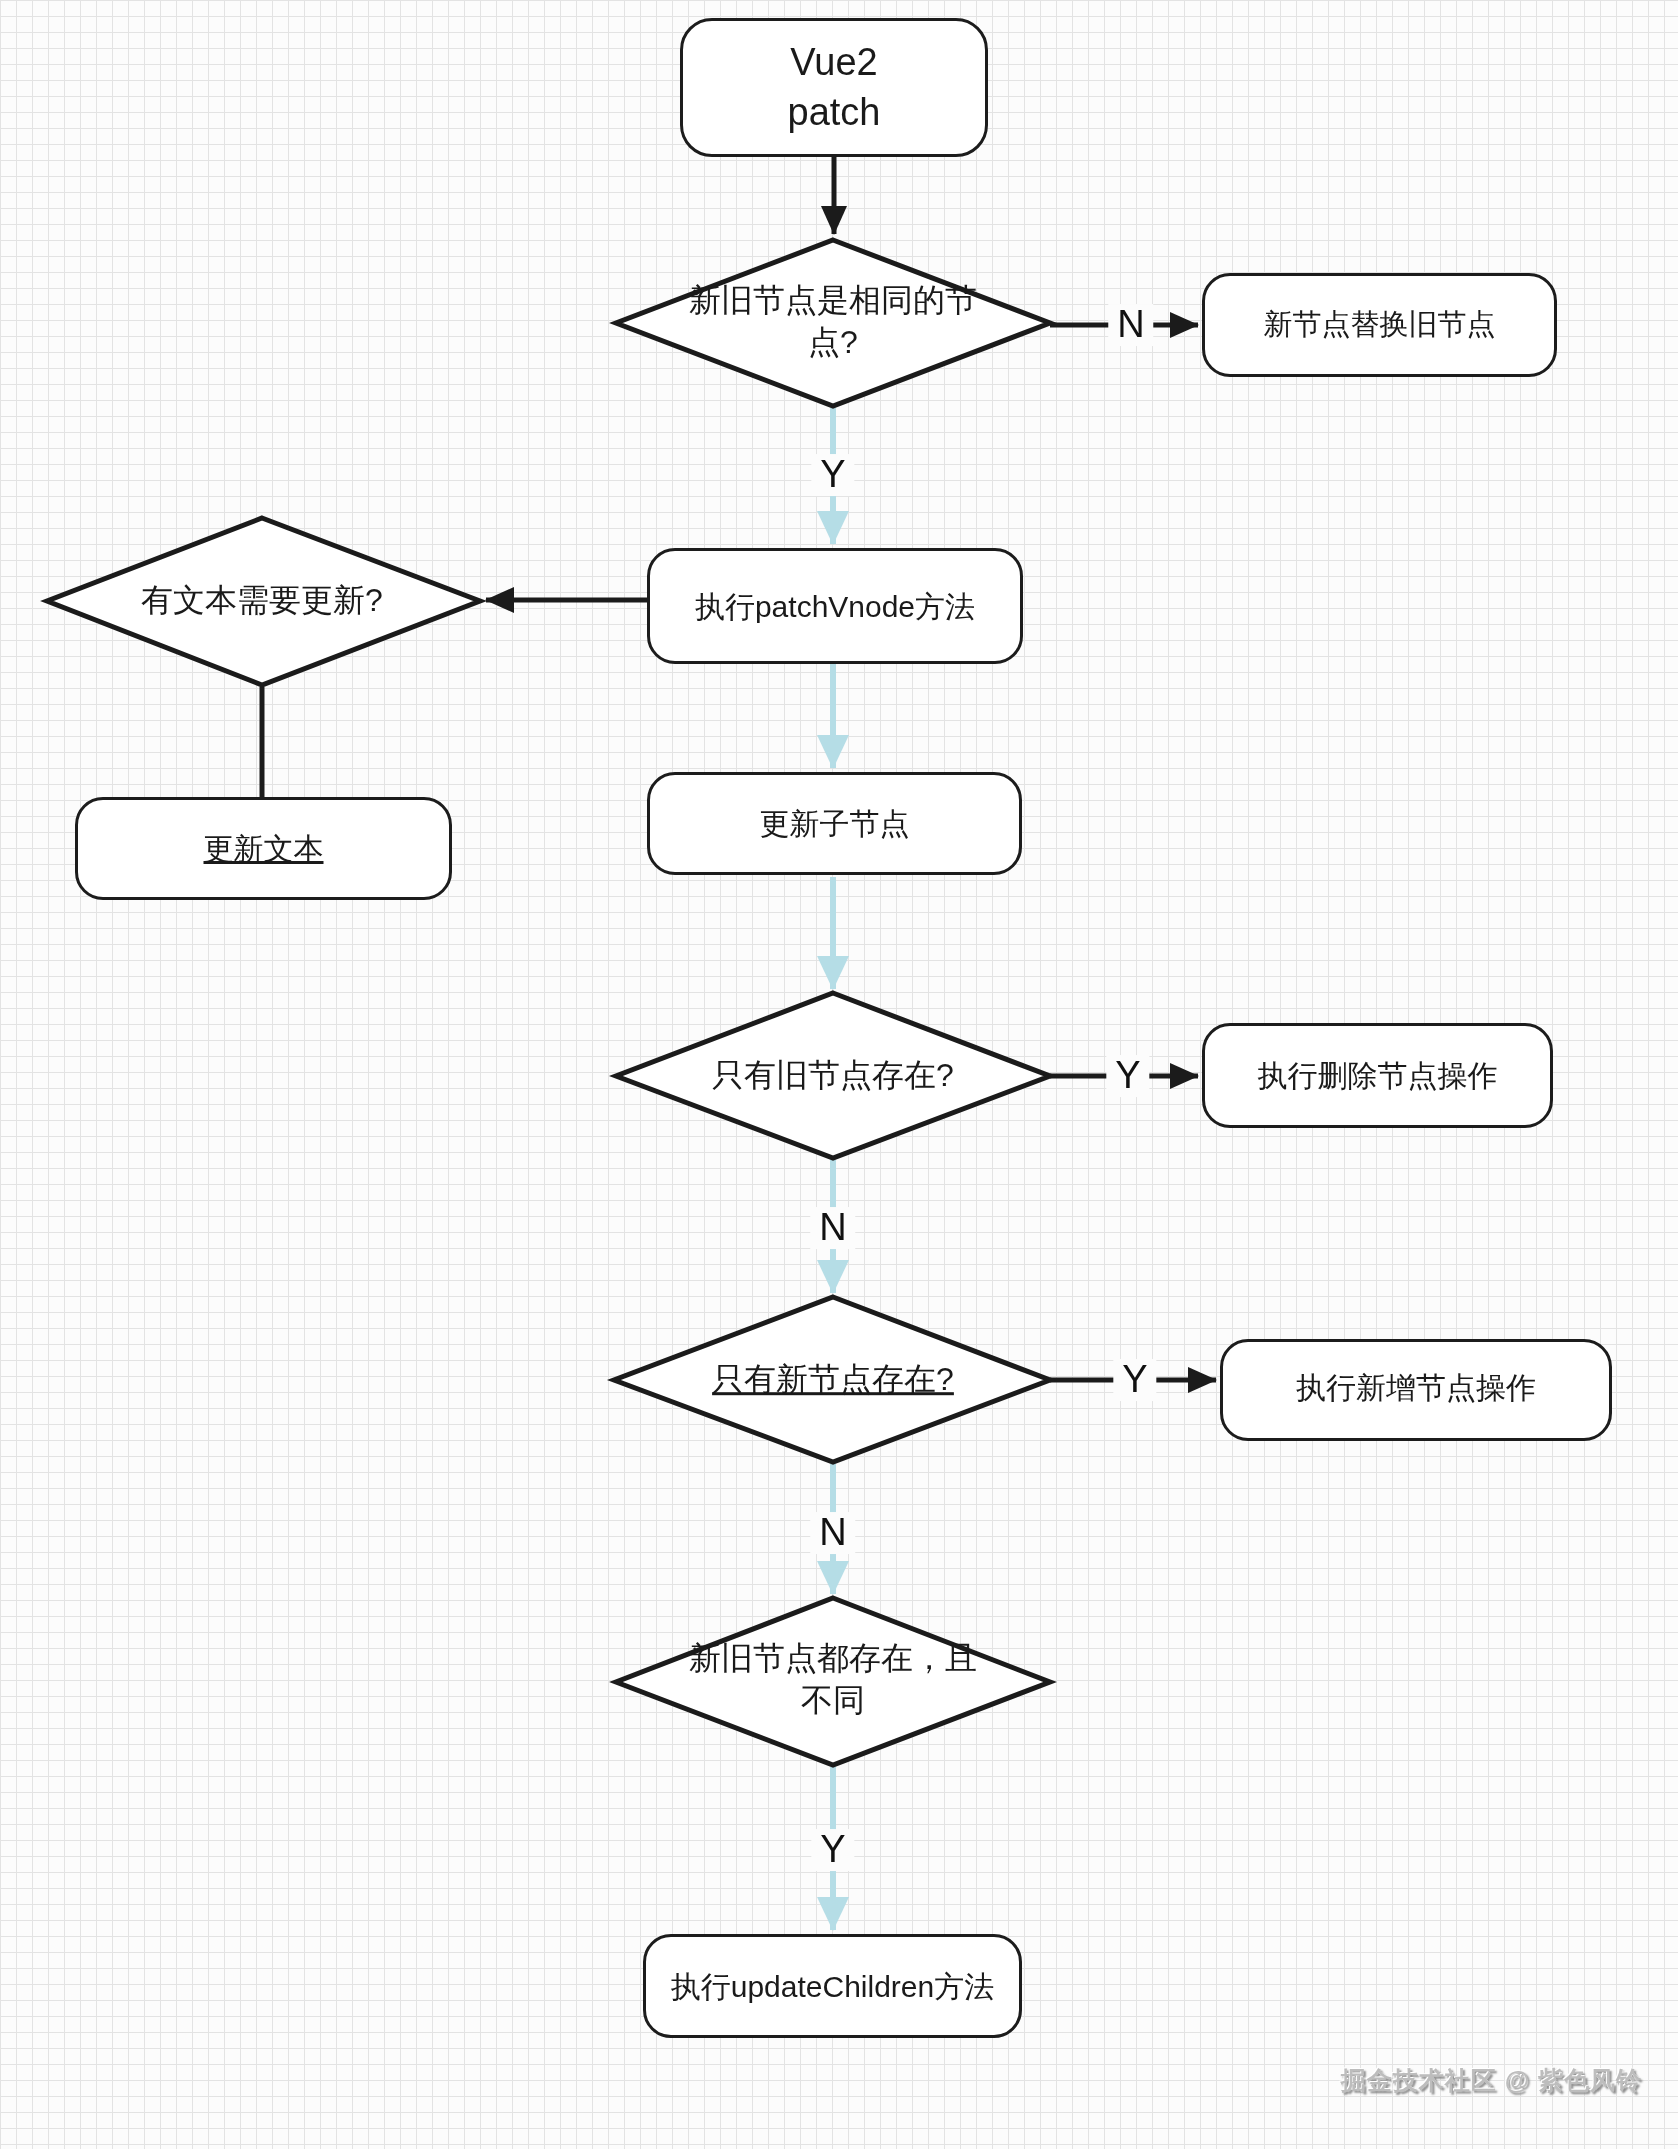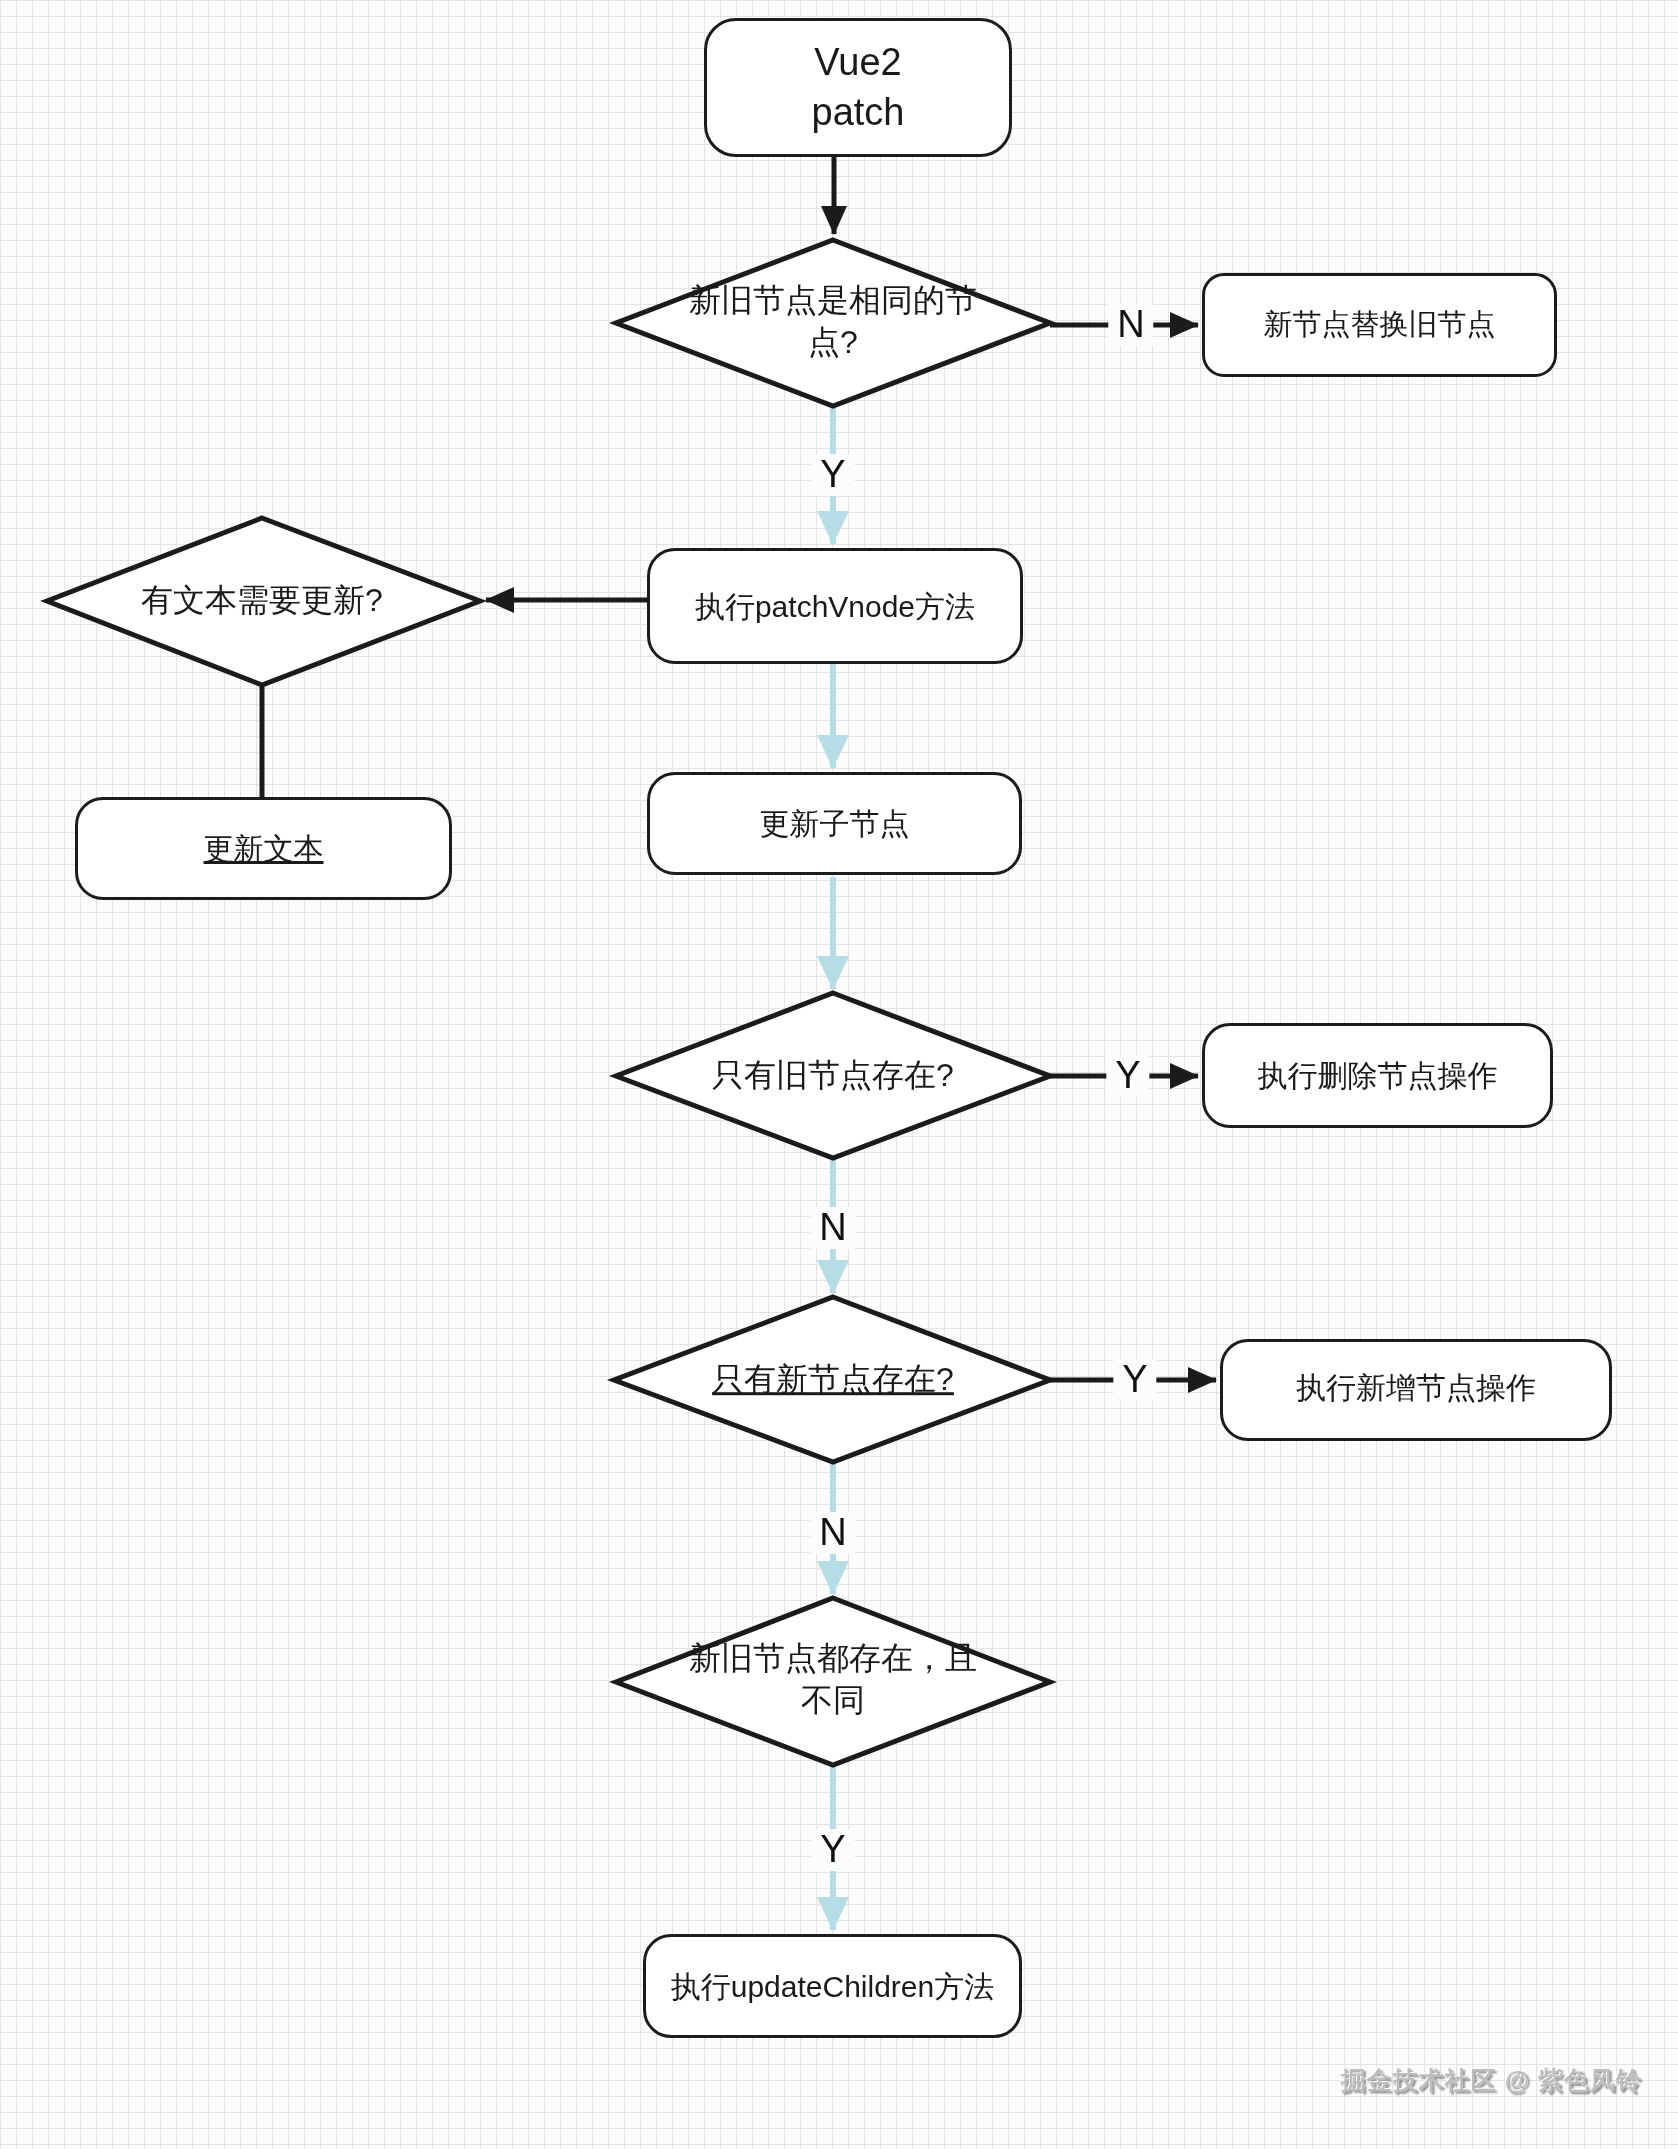--- a/index.html
+++ b/index.html
@@ -71,24 +71,24 @@
 
     <g fill="#ffffff" stroke="#1b1b1b" stroke-width="5" stroke-linejoin="miter">
       <polygon points="833,240 1050,323 833,406 616,323"></polygon>
       <polygon points="262,518 480,601 262,685 47,601"></polygon>
       <polygon points="833,993 1050,1076 833,1158 616,1076"></polygon>
       <polygon points="833,1297 1050,1380 833,1462 614,1380"></polygon>
       <polygon points="833,1598 1050,1682 833,1765 616,1682"></polygon>
     </g>
   </svg>
 
-  <div class="node start" style="left:680px;top:18px;width:308px;height:139px;margin-left:24px;">Vue2
+  <div class="node start" style="left:680px;top:18px;width:308px;height:139px;">Vue2
 patch</div>
 
-  <div class="node" style="left:1202px;top:273px;width:355px;height:104px;font-size:29px;border-radius:22px;">新节点替换旧节点</div>
+  <div class="node" style="left:1202px;top:273px;width:355px;height:104px;font-size:29px;">新节点替换旧节点</div>
 
   <div class="node" style="left:647px;top:548px;width:376px;height:116px;">执行patchVnode方法</div>
 
   <div class="node" style="left:75px;top:797px;width:377px;height:103px;text-decoration:underline;">更新文本</div>
 
   <div class="node" style="left:647px;top:772px;width:375px;height:103px;">更新子节点</div>
 
   <div class="node" style="left:1202px;top:1023px;width:351px;height:105px;">执行删除节点操作</div>
 
   <div class="node" style="left:1220px;top:1339px;width:392px;height:102px;font-family:Liberation Mono, monospace;">执行新增节点操作</div>

